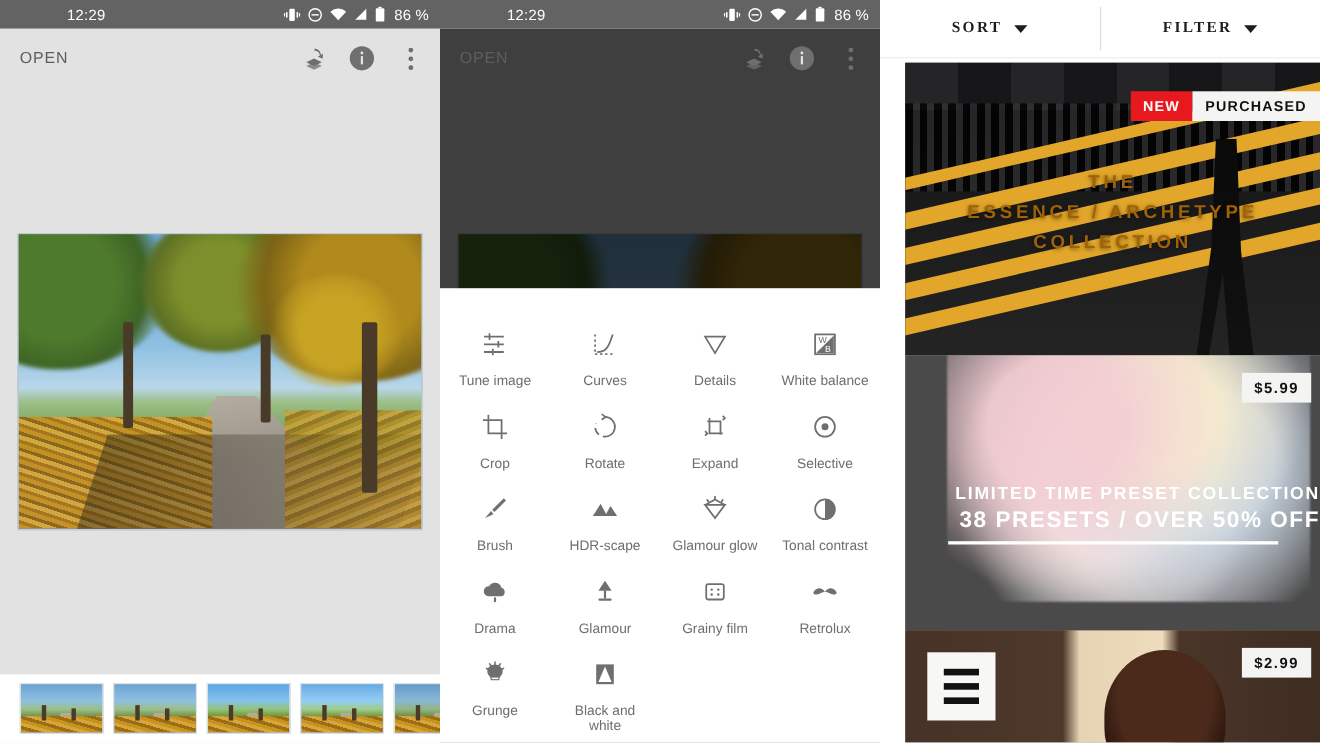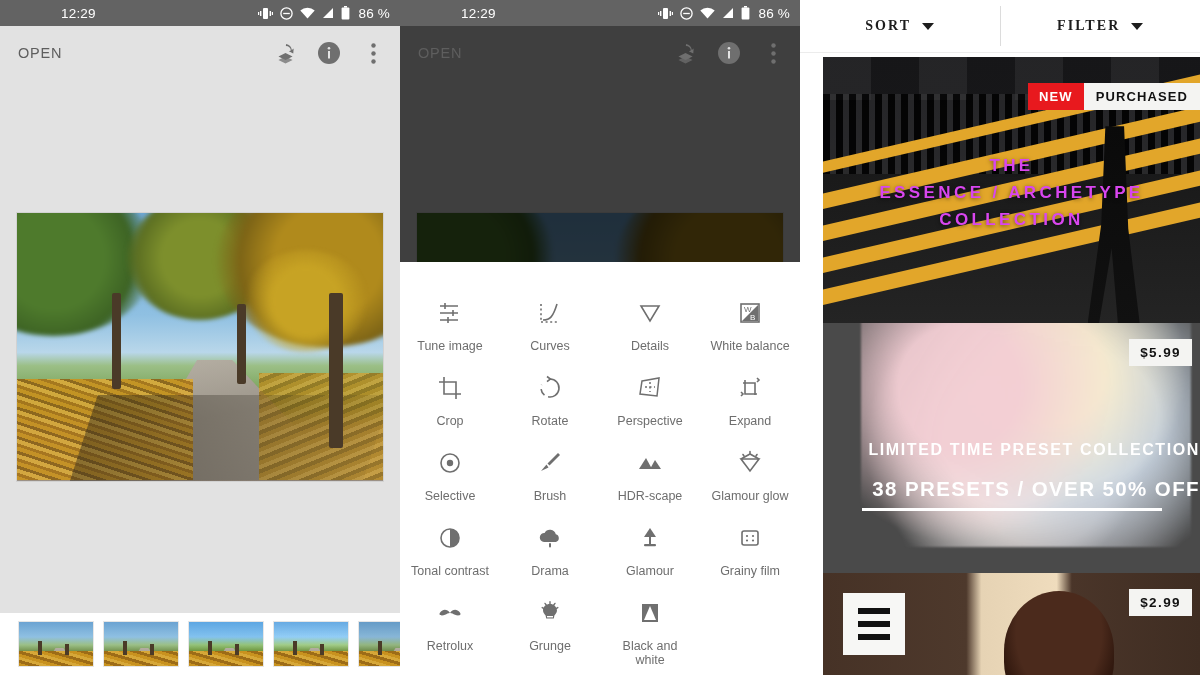--- a/index.html
+++ b/index.html
@@ -152,21 +152,21 @@
   .badge-new {
     background: #e8191e; color: #ffffff; font-size: 13px; font-weight: bold;
     letter-spacing: 1.1px; padding: 6px 11px;
   }
   .badge-purchased {
     background: #f4f4f2; color: #111111; font-size: 13px; font-weight: bold;
     letter-spacing: 1.1px; padding: 6px 12px;
   }
   .cross-title {
     position: absolute; left: 0; right: 0; top: 95px; z-index: 3;
-    text-align: center; color: #d946ef; font-weight: bold;
+    text-align: center; color: #a16207; font-weight: bold;
     letter-spacing: 3.4px; line-height: 27px; font-size: 17px;
     text-shadow: 0 1px 4px rgba(0,0,0,.55);
   }
 
   
   .card-flower { height: 250px; background: #4a4a4a; }
   .flower-bg { position: absolute; inset: 0; background: #4a4a4a; }
   .flower-blob {
     position: absolute; left: 38px; top: -26px; width: 330px; height: 250px;
     background:
@@ -180,21 +180,21 @@
   .price-badge {
     position: absolute; right: 8px; top: 16px; z-index: 4;
     background: #f4f4f2; color: #111111; font-size: 13.5px; font-weight: bold;
     letter-spacing: 1.4px; padding: 6px 11px;
   }
   .flower-text {
     position: absolute; left: 0; right: 0; top: 118px; z-index: 3; text-align: right;
     color: #ffffff;
   }
   .flower-text .l1 { font-size: 16px; font-weight: bold; letter-spacing: 1.6px; }
-  .flower-text .l2 { font-size: 20.5px; font-weight: bold; letter-spacing: 1.4px; margin-top: 18px; }
+  .flower-text .l2 { font-size: 20.5px; font-weight: bold; letter-spacing: 1.4px; margin-top: 2px; }
   .flower-text .rule { height: 3px; background: #ffffff; margin: 7px auto 0; width: 300px; }
 
   
   .card-portrait { height: 104px; background: #4b362a; }
   .portrait-bg { position: absolute; inset: 0;
       background: linear-gradient(90deg,#463226 0%,#4e392c 38%,#e6d3b4 42%,#efdcbd 62%,#4a3529 66%,#3f2d22 100%); }
   .portrait-hair {
     position: absolute; left: 48%; top: 18px; width: 110px; height: 120px;
     background: radial-gradient(ellipse at 50% 35%, #4b2a1c 0 55%, #32190f 75%, #2a140c 100%);
     border-radius: 54% 54% 44% 44%;
@@ -454,30 +454,20 @@
           <div class="tool">
             <span class="ticon">
               <svg width="26" height="26" viewBox="0 0 26 26" fill="none" stroke="#6f6f6f" stroke-width="1.6">
                 <path d="M13 4a9 9 0 1 1-8.4 5.8" stroke-dasharray="30 4 7 4"></path>
                 <path d="M10 1.5 13.4 4 10 6.6"></path>
               </svg>
             </span>
             <span class="tlabel">Rotate</span>
           </div>
 
-          <div class="tool">
-            <span class="ticon">
-              <svg width="26" height="26" viewBox="0 0 26 26" fill="none" stroke="#6f6f6f" stroke-width="1.5">
-                <path d="M5 6 22 3 20 21 3 19z"></path>
-                <path d="M8 12h10" stroke-dasharray="2 2.5"></path>
-                  <path d="M13 7v10" stroke-dasharray="2 2.5"></path>
-              </svg>
-            </span>
-            <span class="tlabel">Perspective</span>
-          </div>
 
           <div class="tool">
             <span class="ticon">
               <svg width="26" height="26" viewBox="0 0 26 26" fill="none" stroke="#6f6f6f" stroke-width="1.6">
                 <path d="M8 5v14h12"></path>
                   <path d="M6 8h12v12"></path>
                 <path d="M20 3l2 2-2 2M4 21l2-2-2-2"></path>
               </svg>
             </span>
             <span class="tlabel">Expand</span>

